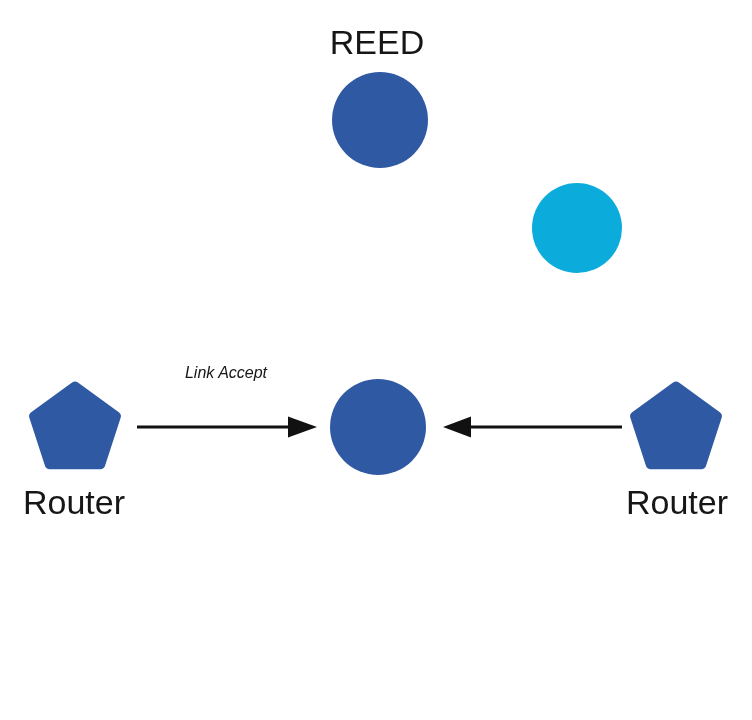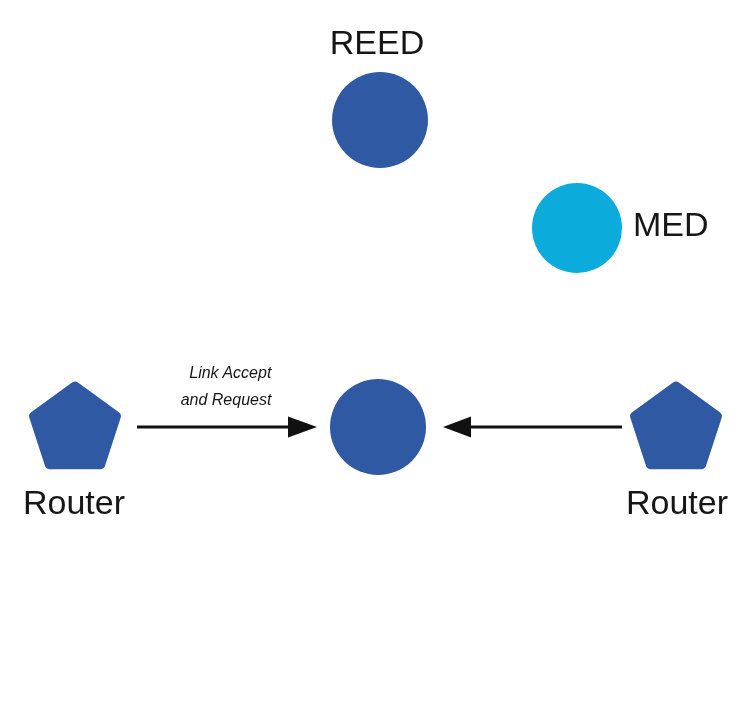--- a/index.html
+++ b/index.html
@@ -71,25 +71,23 @@
 
     <line class="arrow-line" x1="137" y1="427" x2="291" y2="427"></line>
     <polygon class="arrow-head" points="317,427 288,416.5 288,437.5"></polygon>
 
     <line class="arrow-line" x1="622" y1="427" x2="469" y2="427"></line>
     <polygon class="arrow-head" points="443,427 471,416.5 471,437.5"></polygon>
   </svg>
 
   <div class="node-label centered" style="left:377px; top:22px;">REED</div>
 
-  <div class="node-label" style="left:633px; top:204px;">MED</div>
 
   <div class="node-label centered" style="left:74px; top:482px;">Router</div>
 
   <div class="node-label centered" style="left:677px; top:482px;">Router</div>
 
 
   <div class="edge-label" style="left:226px; top:359px;">
     <div>Link Accept</div>
-    <div>and Request</div>
   </div>
 
 </div>
 
 </body></html>

